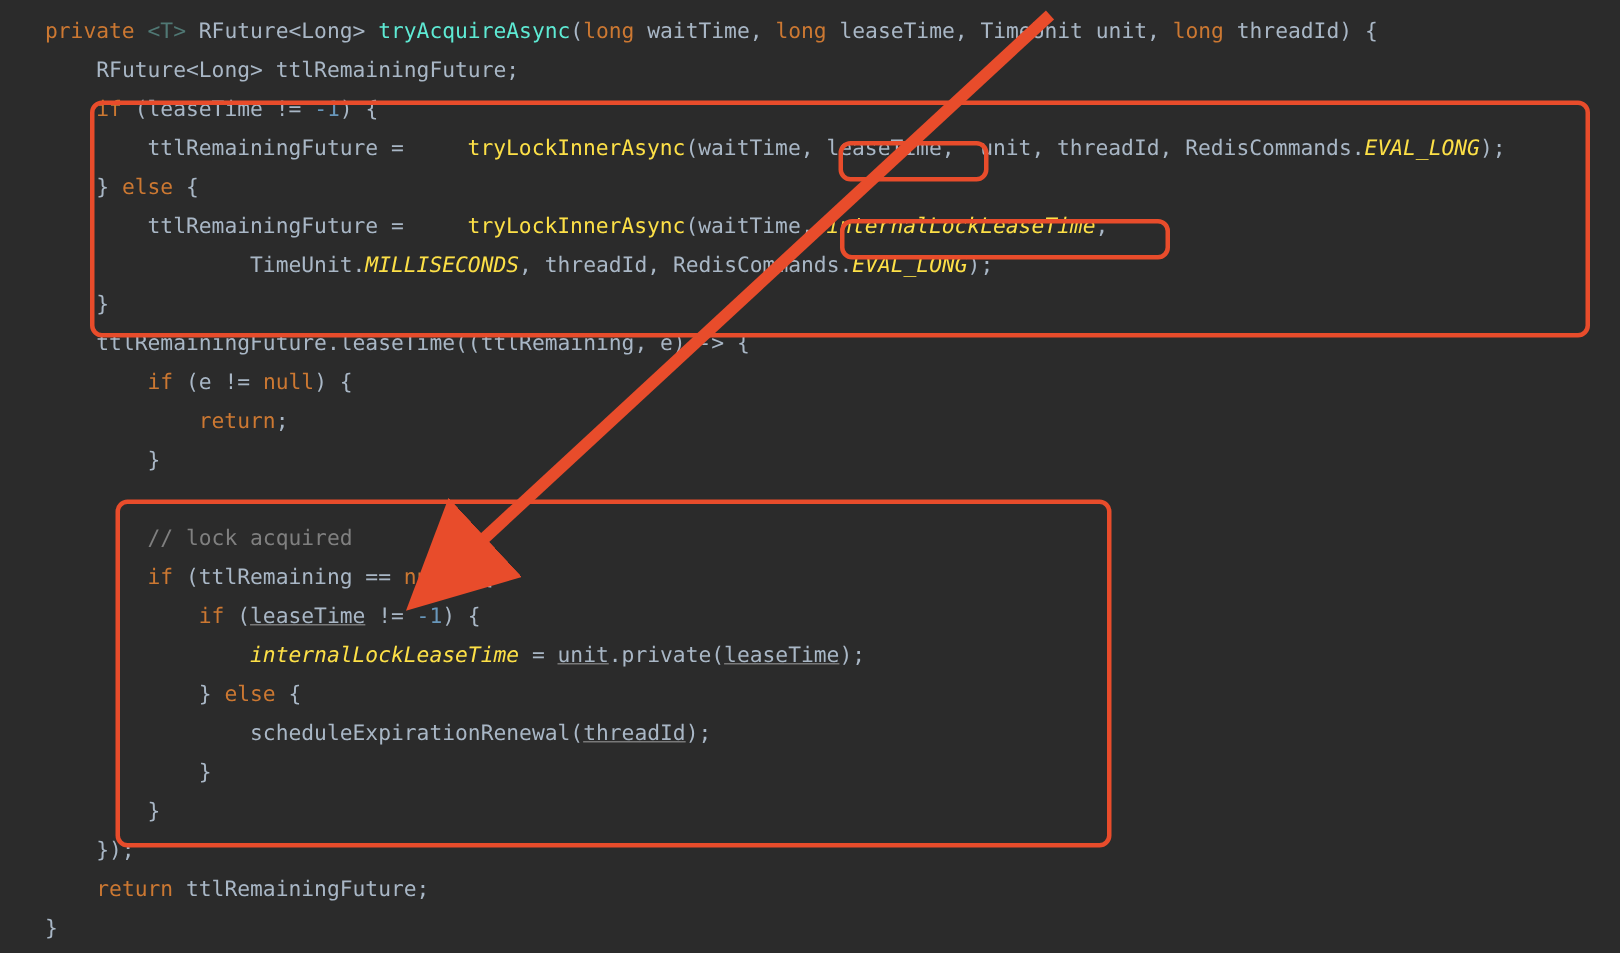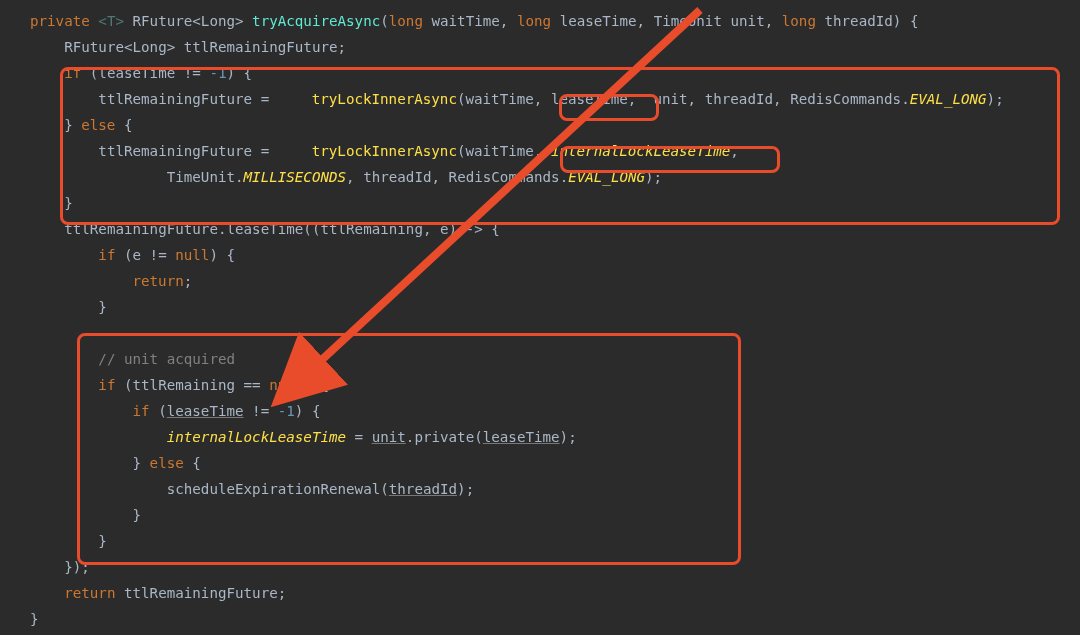--- a/index.html
+++ b/index.html
@@ -49,21 +49,21 @@
 <span>        <span>ttlRemainingFuture</span> = <span class="call">tryLockInnerAsync</span>(<span>waitTime</span>, <span>leaseTime</span>,  <span>unit</span>, <span>threadId</span>, <span>RedisCommands</span>.<span class="purple">EVAL_LONG</span>);</span>
 <span>    } <span class="kw">else</span> {</span>
 <span>        <span>ttlRemainingFuture</span> = <span class="call">tryLockInnerAsync</span>(<span>waitTime</span>, <span class="purple">internalLockLeaseTime</span>,</span>
 <span>                <span>TimeUnit</span>.<span class="purple">MILLISECONDS</span>, <span>threadId</span>, <span>RedisCommands</span>.<span class="purple">EVAL_LONG</span>);</span>
 <span>    }</span>
 <span>    <span>ttlRemainingFuture</span>.<span>leaseTime</span>((<span>ttlRemaining</span>, <span>e</span>) -&gt; {</span>
 <span>        <span class="kw">if</span> (<span>e</span> != <span class="kw">null</span>) {</span>
 <span>            <span class="kw">return</span>;</span>
 <span>        }</span>
 <span></span>
-<span>        <span class="comment">// unit acquired</span></span>
+<span>        <span class="comment">// lock acquired</span></span>
 <span>        <span class="kw">if</span> (<span>ttlRemaining</span> == <span class="kw">null</span>) {</span>
 <span>            <span class="kw">if</span> (<span class="underline">leaseTime</span> != <span class="num">-1</span>) {</span>
 <span>                <span class="purple">internalLockLeaseTime</span> = <span class="underline">unit</span>.<span>private</span>(<span class="underline">leaseTime</span>);</span>
 <span>            } <span class="kw">else</span> {</span>
 <span>                <span>scheduleExpirationRenewal</span>(<span class="underline">threadId</span>);</span>
 <span>            }</span>
 <span>        }</span>
 <span>    });</span>
 <span>    <span class="kw">return</span> <span>ttlRemainingFuture</span>;</span>
 <span>}</span></pre>

